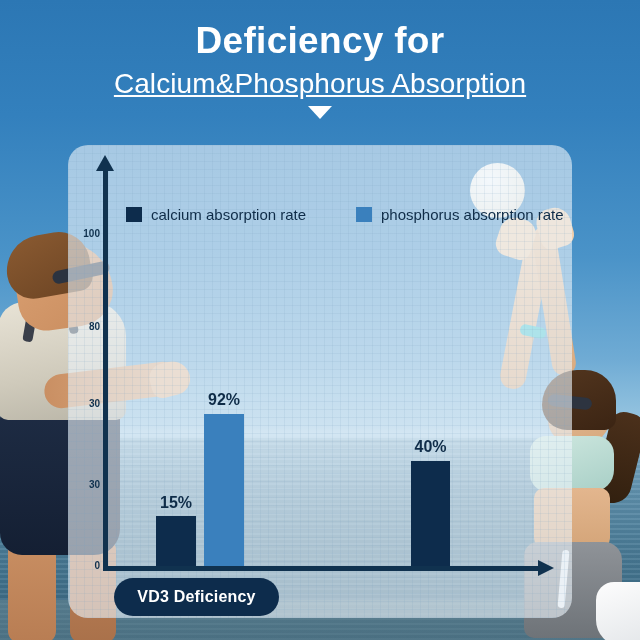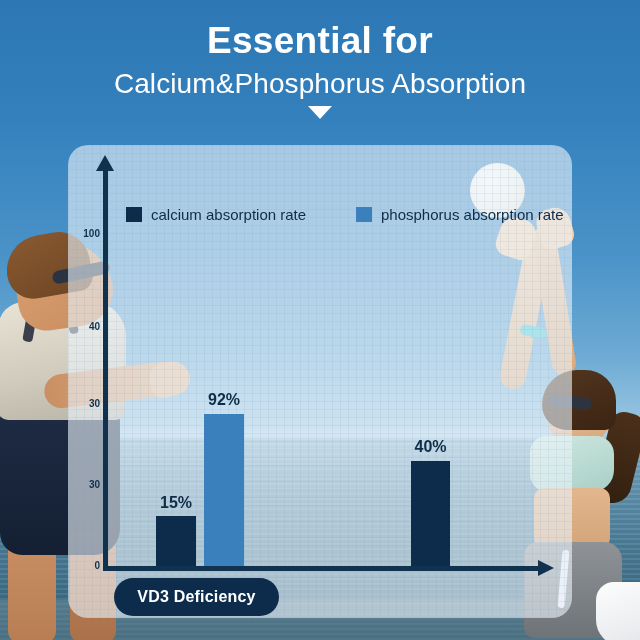--- a/index.html
+++ b/index.html
@@ -92,21 +92,21 @@
   }
 
   
   .head-wrap{position:absolute;left:0;top:18px;width:640px;text-align:center;}
   .h1{
     color:#ffffff;font-weight:bold;font-size:37px;letter-spacing:.3px;
     line-height:46px;
   }
   .h2{
     color:#ffffff;font-weight:normal;font-size:28px;line-height:36px;
-    margin-top:2px;letter-spacing:.1px;
+    margin-top:2px;letter-spacing:.1px;text-decoration:underline;
   }
   .caret{
     width:0;height:0;margin:4px auto 0 auto;
     border-left:12px solid transparent;border-right:12px solid transparent;
     border-top:13px solid #ffffff;
   }
 
   
   .panel{
     position:absolute;left:68px;top:145px;width:504px;height:473px;
@@ -195,36 +195,36 @@
     <div class="w-hair"></div>
     <div class="w-glass"></div>
     <div class="w-top"></div>
     <div class="w-abs"></div>
     <div class="w-short"></div>
     <div class="w-draw"></div>
     <div class="w-white"></div>
   </div>
 
   <div class="head-wrap">
-    <div class="h1">Essential for</div>
+    <div class="h1">Deficiency for</div>
     <div class="h2">Calcium&amp;Phosphorus Absorption</div>
     <div class="caret"></div>
   </div>
 
   <div class="panel"></div>
 
   <div class="chart">
 
     <div class="axis-y"></div>
     <div class="axis-y-arrow"></div>
     <div class="axis-x"></div>
     <div class="axis-x-arrow"></div>
 
     <div class="ytick" style="left:56px;top:228px;">100</div>
-    <div class="ytick" style="left:56px;top:321px;">40</div>
+    <div class="ytick" style="left:56px;top:321px;">80</div>
     <div class="ytick" style="left:56px;top:398px;">30</div>
     <div class="ytick" style="left:56px;top:479px;">30</div>
     <div class="ytick" style="left:56px;top:560px;">0</div>
 
     <div class="bar" style="left:156px;top:516px;width:40px;height:50px;">
       <div class="fill" style="height:100%;background:#0d2c4c;"></div>
       <div class="vlabel" style="top:-22px;">15%</div>
     </div>
     <div class="bar" style="left:204px;top:414px;width:40px;height:152px;">
       <div class="fill" style="height:100%;background:#3a80bd;"></div>

